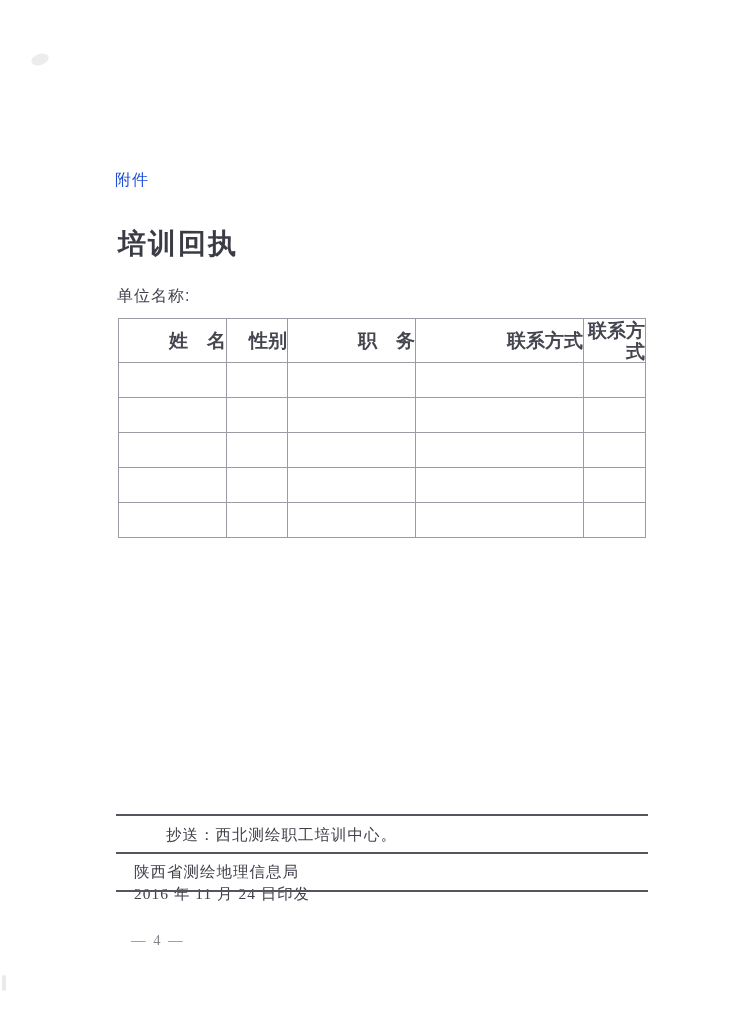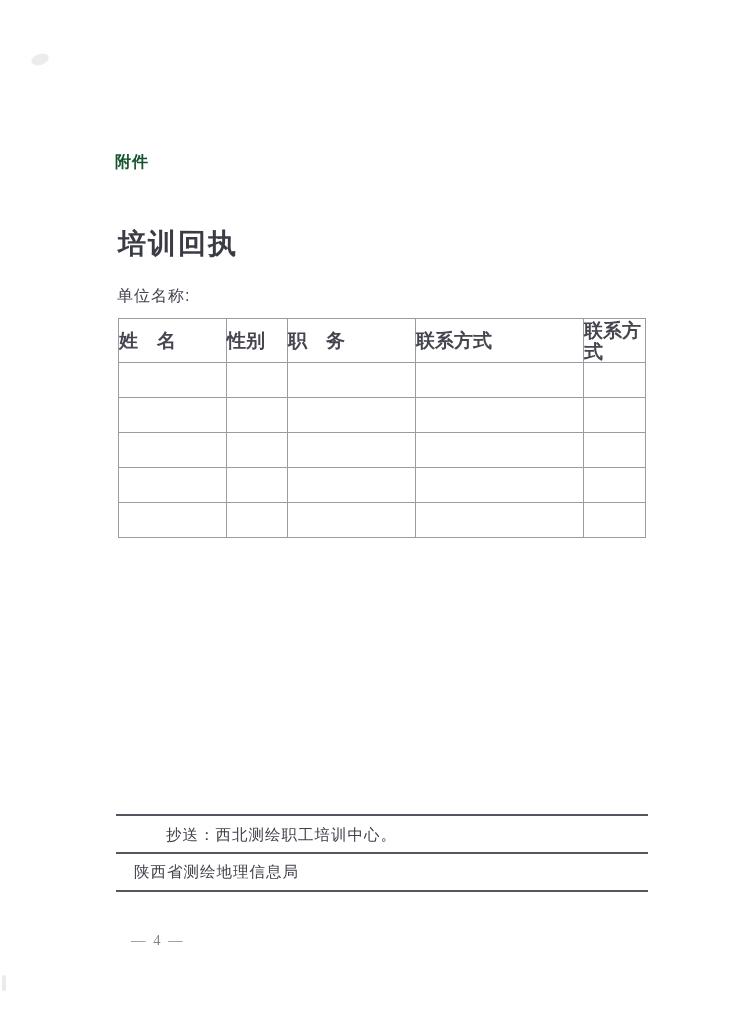--- a/index.html
+++ b/index.html
@@ -23,27 +23,26 @@
     background: #b9b9c0;
     border-radius: 50%;
     pointer-events: none;
   }
   .artifact.a1 { left: 31px; top: 54px; width: 18px; height: 11px; opacity: 0.28; transform: rotate(-18deg); }
   .artifact.a2 { left: 2px;  top: 975px; width: 4px;  height: 16px; opacity: 0.30; border-radius: 2px; }
 
   .attachment {
     position: absolute;
     left: 115px;
-    top: 151px;
+    top: 169px;
     font-family: "Liberation Sans", "DejaVu Sans", sans-serif;
     font-size: 16px;
     line-height: 22px;
-    color: #14532d;
+    color: #1d4ed8;
     letter-spacing: 1px;
-    font-weight: bold;
   }
 
   .title {
     position: absolute;
     left: 118px;
     top: 227px;
     width: 527px;
     margin: 0;
     text-align: left;
     font-family: "Liberation Serif", "DejaVu Serif", serif;
@@ -77,21 +76,21 @@
     border: 1px solid #9b9ba3;
     padding: 0;
   }
   .grid th {
     height: 43px;
     font-family: "Liberation Sans", "DejaVu Sans", sans-serif;
     font-size: 19px;
     font-weight: 600;
     line-height: 21px;
     color: #44454f;
-    text-align: left;
+    text-align: right;
     vertical-align: middle;
   }
   .grid td {
     height: 34px;
     background: #ffffff;
   }
 
   .rule {
     position: absolute;
     left: 116px;
@@ -213,19 +212,20 @@
   </table>
 
   <div class="rule r1"></div>
 
   <div class="cc-line">抄送：西北测绘职工培训中心。</div>
 
   <div class="rule r2"></div>
 
   <div class="issuer-row">
     <span class="issuer">陕西省测绘地理信息局</span>
+    <span class="pdate">2016 年 11 月 24 日印发</span>
   </div>
 
   <div class="rule r3"></div>
 
   <div class="page-number">— 4 —</div>
 
 </div>
 
 </body></html>

